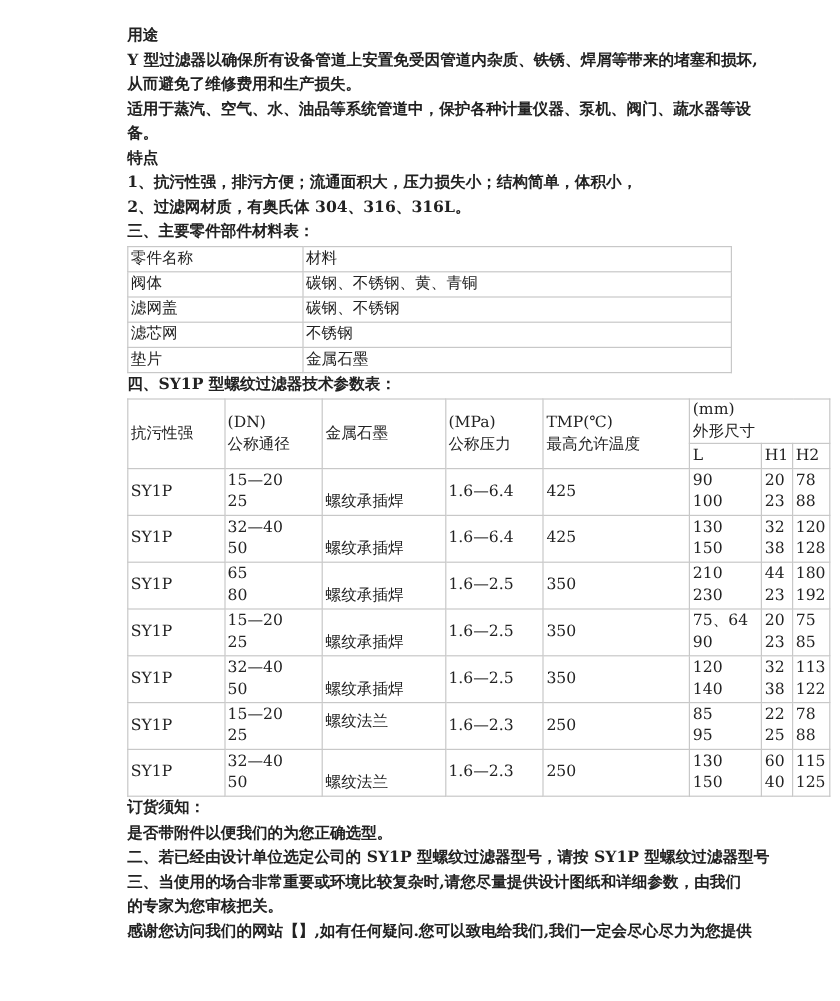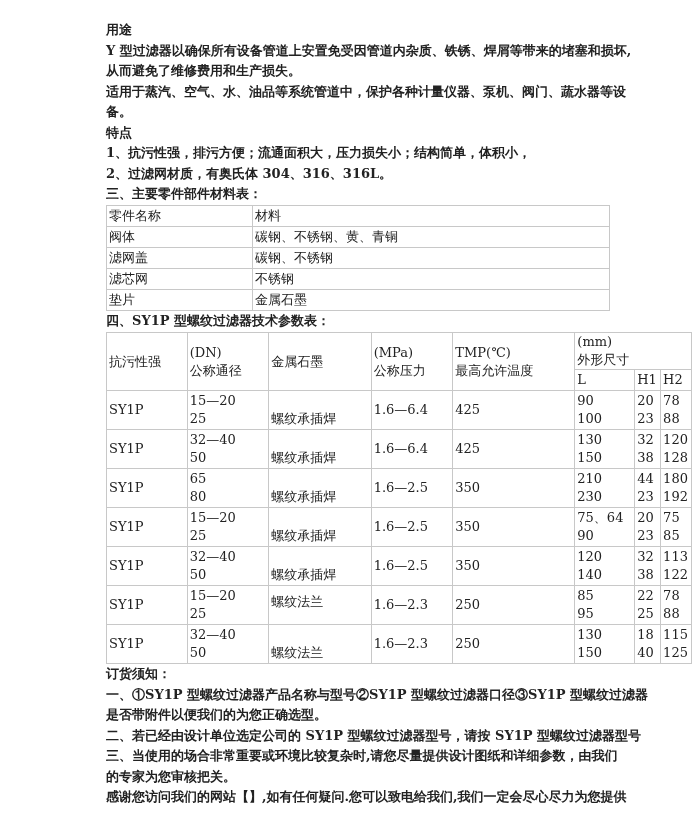--- a/index.html
+++ b/index.html
@@ -239,32 +239,31 @@
             <div>50</div>
           </td>
       <td class="bot">螺纹法兰</td>
       <td>1.6—2.3</td>
       <td>250</td>
       <td class="two">
             <div>130</div>
             <div>150</div>
           </td>
       <td class="two">
-            <div>18</div>
+            <div>60</div>
             <div>40</div>
           </td>
       <td class="two">
             <div>115</div>
             <div>125</div>
           </td>
     </tr>
   </tbody>
     </table>
 
   <p class="line">订货须知：</p>
-  <p class="line">一、①SY1P 型螺纹过滤器产品名称与型号②SY1P 型螺纹过滤器口径③SY1P 型螺纹过滤器</p>
   <p class="line">是否带附件以便我们的为您正确选型。</p>
   <p class="line">二、若已经由设计单位选定公司的 SY1P 型螺纹过滤器型号，请按 SY1P 型螺纹过滤器型号</p>
   <p class="line">三、当使用的场合非常重要或环境比较复杂时,请您尽量提供设计图纸和详细参数，由我们</p>
   <p class="line">的专家为您审核把关。</p>
   <p class="line">感谢您访问我们的网站【】,如有任何疑问.您可以致电给我们,我们一定会尽心尽力为您提供</p>
 
 </div>
 
 </body></html>

